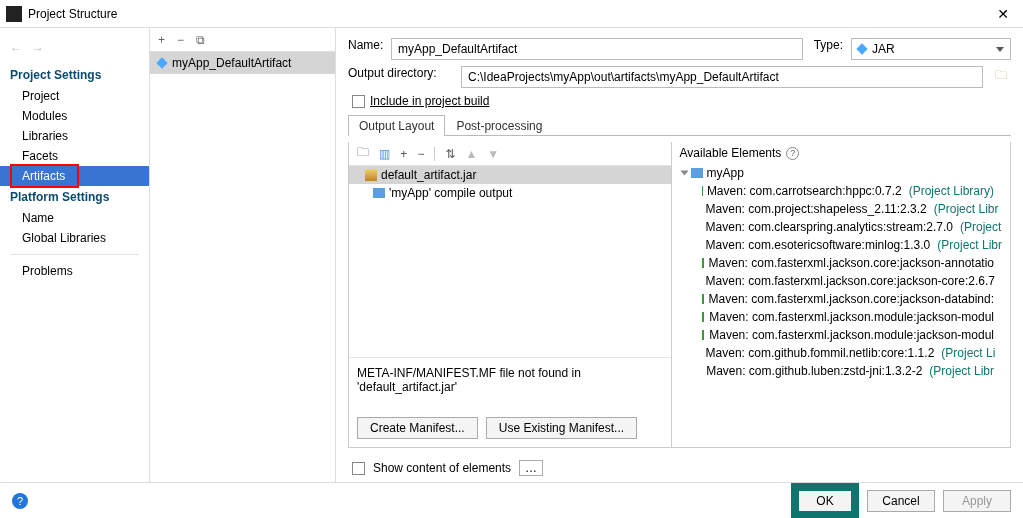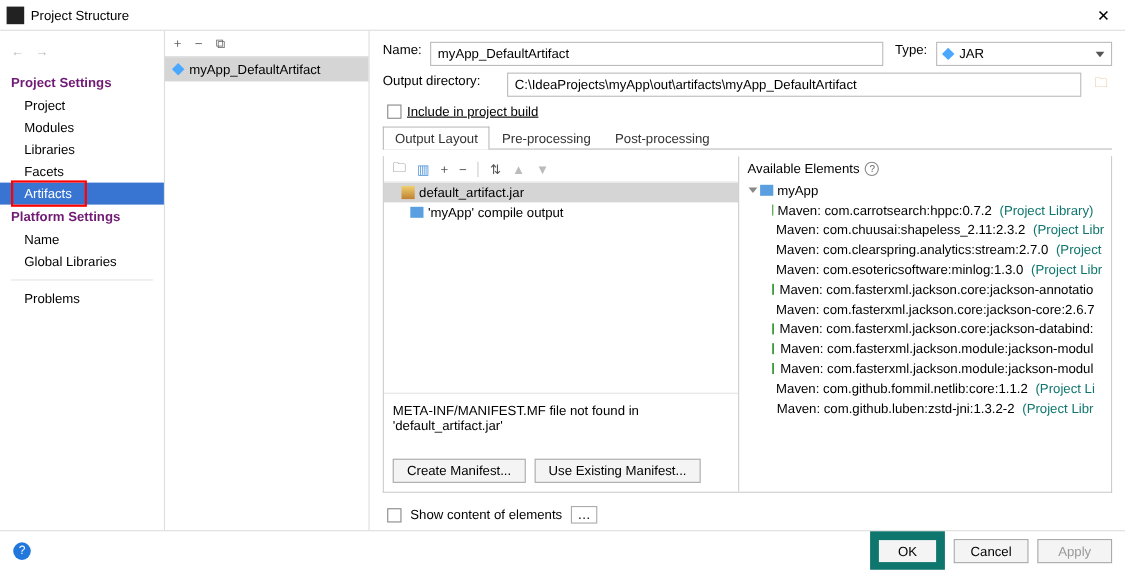--- a/index.html
+++ b/index.html
@@ -7,21 +7,21 @@
 
 .titlebar { height: 28px; display: flex; align-items: center; padding: 0 6px; border-bottom: 1px solid #ddd; }
 .titlebar .icon { width: 16px; height: 16px; background: #222; margin-right: 6px; }
 .titlebar .title { flex: 1; }
 .titlebar .close { font-size: 14px; padding: 0 8px; cursor: default; }
 
 .main { display: flex; height: 454px; }
 
 .left-nav { width: 150px; border-right: 1px solid #ddd; padding: 8px 0; }
 .nav-arrows { display: flex; gap: 10px; padding: 4px 10px 10px; color: #bbb; }
-.nav-section-title { color: #701a75; font-weight: bold; padding: 4px 10px; }
+.nav-section-title { color: #0c4a6e; font-weight: bold; padding: 4px 10px; }
 .nav-item { padding: 3px 10px 3px 22px; cursor: default; }
 .nav-item.selected { background: #3874d1; color: #fff; position: relative; }
 .nav-item.selected::after { content: ""; position: absolute; border: 2px solid red; left: 10px; right: 70px; top: -2px; bottom: -2px; pointer-events: none; }
 .nav-sep { height: 1px; background: #e4e4e4; margin: 6px 10px; }
 
 .middle-list { width: 186px; border-right: 1px solid #ddd; display: flex; flex-direction: column; }
 .middle-toolbar { height: 24px; display: flex; align-items: center; gap: 12px; padding: 0 8px; border-bottom: 1px solid #ddd; color: #666; }
 .artifact-item { background: #d5d5d5; padding: 4px 8px; display: flex; align-items: center; gap: 6px; }
 .diamond { width: 8px; height: 8px; background: #4aa8ff; transform: rotate(45deg); }
 
@@ -131,21 +131,20 @@
       <span class="label">Output directory:</span>
       <input class="input" value="C:\IdeaProjects\myApp\out\artifacts\myApp_DefaultArtifact" style="">
       <span class="folder-btn">🗀</span>
     </div>
     <div class="checkbox-row">
       <span class="checkbox"></span>
       <span>Include in project build</span>
     </div>
     <div class="tabs">
       <div class="tab active">Output Layout</div>
-      <div class="tab">Pre-processing</div>
       <div class="tab">Post-processing</div>
     </div>
 
     <div class="panels">
       <div class="left-panel">
         <div class="panel-toolbar">
           <span>🗀</span>
           <span style="color:#4a90d9">▥</span>
           <span>+</span>
           <span>−</span>
@@ -185,21 +184,21 @@
             <span>myApp</span>
           </div>
           <div id="lib-list">
               <div class="tree-row lib-row">
                 <span class="lib-icon"></span>
                 <span>Maven: com.carrotsearch:hppc:0.7.2</span>
                 <span class="lib-suffix">(Project Library)</span>
               </div>
               <div class="tree-row lib-row">
                 <span class="lib-icon"></span>
-                <span>Maven: com.chuusai:shapeless_2.11:2.3.2</span>
+                <span>Maven: com.project:shapeless_2.11:2.3.2</span>
                 <span class="lib-suffix">(Project Libr</span>
               </div>
               <div class="tree-row lib-row">
                 <span class="lib-icon"></span>
                 <span>Maven: com.clearspring.analytics:stream:2.7.0</span>
                 <span class="lib-suffix">(Project</span>
               </div>
               <div class="tree-row lib-row">
                 <span class="lib-icon"></span>
                 <span>Maven: com.esotericsoftware:minlog:1.3.0</span>

